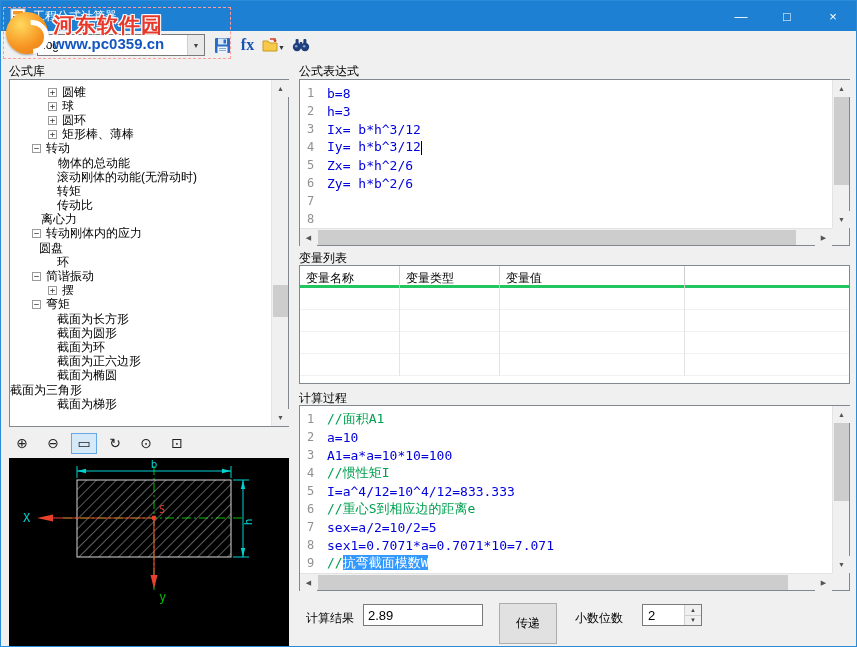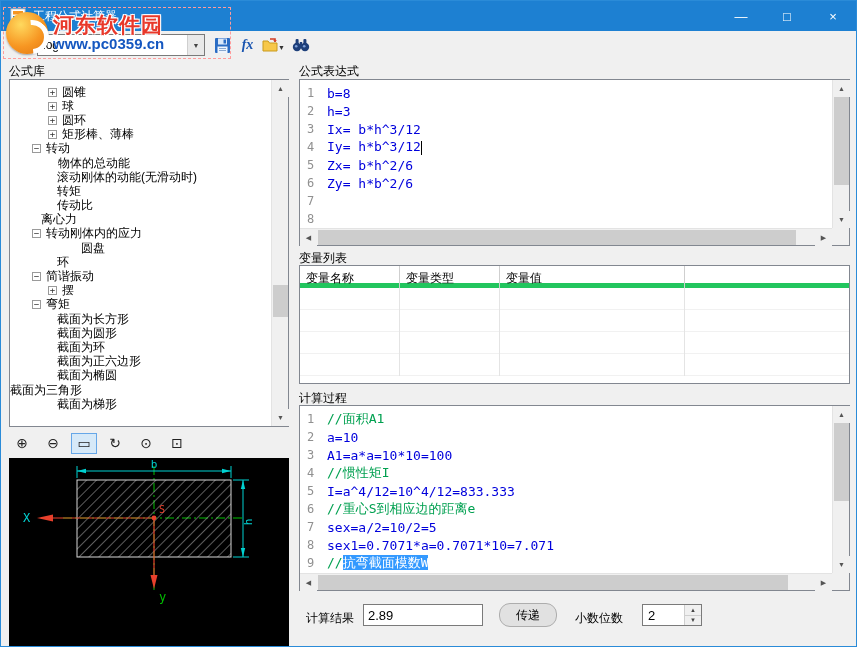--- a/index.html
+++ b/index.html
@@ -13,21 +13,21 @@
   .title-text{font-size:12px;color:#fff;}
   .win-controls{position:absolute;right:0;top:0;height:30px;display:flex;}
   .win-btn{width:46px;height:30px;display:flex;align-items:center;justify-content:center;color:#fff;font-size:13px;background:transparent;border:none;cursor:default;}
 
   
   .toolbar{position:absolute;left:0;top:30px;width:100%;height:28px;background:#f0f0f0;}
   .combo{position:absolute;left:36px;top:3px;width:168px;height:22px;background:#fff;border:1px solid #7a7a7a;display:flex;align-items:center;font-size:12px;}
   .combo-text{flex:1;padding-left:5px;}
   .combo-arrow{width:17px;height:100%;display:flex;align-items:center;justify-content:center;font-size:7px;color:#444;background:#e9e9e9;border-left:1px solid #cfcfcf;}
   .tool-btn{position:absolute;top:3px;width:23px;height:22px;display:flex;align-items:center;justify-content:center;background:transparent;border:none;}
-  .fx-text{font-family:"Liberation Serif",serif;font-style:italic;font-weight:bold;font-size:14px;color:#1a55b0;}
+  .fx-text{font-family:"Liberation Serif",serif;font-weight:bold;font-size:16px;color:#1a55b0;}
   .mini-caret{position:absolute;top:10px;font-size:7px;color:#333;}
 
   
   .watermark{position:absolute;left:2px;top:6px;width:228px;height:52px;border:1px dashed #ff9c9c;display:flex;align-items:center;z-index:60;pointer-events:none;}
   .wm-logo{width:42px;height:42px;border-radius:50%;background:radial-gradient(circle at 35% 30%,#ffd95e,#f79622 55%,#df7410);position:relative;margin-left:2px;flex:none;box-shadow:0 1px 2px rgba(0,0,0,.35);}
   .wm-logo::after{content:"";position:absolute;left:9px;top:8px;width:24px;height:24px;border-radius:50%;border:5px solid #fff;border-left-color:transparent;border-bottom-color:transparent;transform:rotate(40deg);}
   .wm-text{margin-left:5px;line-height:1.05;}
   .wm-name{font-size:21px;font-weight:bold;color:#e8382a;letter-spacing:1px;text-shadow:1px 1px 0 #ffffff,-1px -1px 0 #ffffff,1px -1px 0 #fff,-1px 1px 0 #fff;}
   .wm-url{font-size:15px;font-weight:bold;color:#1557c0;text-shadow:1px 1px 0 #fff;}
 
@@ -59,21 +59,21 @@
   .code-line{display:flex;height:18px;align-items:center;}
   .line-no{width:27px;flex:none;color:#909090;font-size:12px;padding-left:7px;font-family:"DejaVu Sans Mono",monospace;}
   .code-text{font-family:"DejaVu Sans Mono",monospace;font-size:13px;color:#0000dc;white-space:pre;}
   .code-text.comment{color:#00a050;}
   .comment{color:#00a050;}
   .selected{background:#3399ff;color:#fff;}
   .caret{display:inline-block;width:1px;height:14px;background:#000;vertical-align:middle;}
 
   
   .var-table{position:absolute;left:298px;top:264px;width:551px;height:119px;background:#fff;border:1px solid #828790;}
-  .var-header{display:flex;height:22px;border-bottom:5px solid #22c55e;}
+  .var-header{display:flex;height:22px;border-bottom:3px solid #22c55e;}
   .var-hcell{font-size:12px;padding:4px 0 0 6px;border-right:1px solid #cfcfcf;height:22px;}
   .var-row{display:flex;height:22px;border-bottom:1px solid #f1f1f1;}
   .var-cell{border-right:1px solid #e4e4e4;height:22px;}
 
   
   .text-input{position:absolute;border:1px solid #7a7a7a;background:#fff;font-size:13px;padding-left:4px;font-family:"Liberation Sans","DejaVu Sans",sans-serif;}
   .btn{position:absolute;background:#e1e1e1;border:1px solid #adadad;font-size:12px;font-family:"Liberation Sans","DejaVu Sans",sans-serif;}
   .spinner{position:absolute;background:#fff;border:1px solid #7a7a7a;display:flex;}
   .spin-value{flex:1;font-size:13px;padding:3px 0 0 5px;}
   .spin-btns{width:17px;display:flex;flex-direction:column;border-left:1px solid #cfcfcf;}
@@ -184,21 +184,21 @@
         <div class="tree-row" style="padding-left: 47px;">
           <span class="tree-label">传动比</span>
         </div>
         <div class="tree-row" style="padding-left: 31px;">
           <span class="tree-label">离心力</span>
         </div>
         <div class="tree-row" style="padding-left: 22px;">
           <span class="toggle">−</span>
           <span class="tree-label">转动刚体内的应力</span>
         </div>
-        <div class="tree-row" style="padding-left: 71px;">
+        <div class="tree-row" style="padding-left: 29px;">
           <span class="tree-label">圆盘</span>
         </div>
         <div class="tree-row" style="padding-left: 47px;">
           <span class="tree-label">环</span>
         </div>
         <div class="tree-row" style="padding-left: 22px;">
           <span class="toggle">−</span>
           <span class="tree-label">简谐振动</span>
         </div>
         <div class="tree-row" style="padding-left: 38px;">
@@ -416,21 +416,21 @@
     <div class="sb-h" style="left:0;bottom:0;width:532px;">
       <div class="sb-btn" style="left:0;">◀</div>
       <div class="sb-thumb" style="top:1px;height:15px;left:18px;width:470px;"></div>
       <div class="sb-btn" style="right:0;">▶</div>
     </div>
     <div class="sb-corner"></div>
   </div>
 
   <span class="group-label" style="left:305px;top:609px;">计算结果</span>
   <input class="text-input" style="left: 362px; top: 603px; width: 120px; height: 22px;" value="2.89">
-  <button class="btn" style="left:498px;top:602px;width:58px;height:24px;border-radius:11px;">传递</button>
+  <button class="btn" style="left:498px;top:602px;width:58px;height:41px;">传递</button>
   <span class="group-label" style="left:574px;top:609px;">小数位数</span>
   <div class="spinner" style="left:641px;top:603px;width:60px;height:22px;">
     <span class="spin-value">2</span>
     <div class="spin-btns">
       <div class="spin-up">▲</div>
       <div class="spin-down">▼</div>
     </div>
   </div>
 
 </div>

